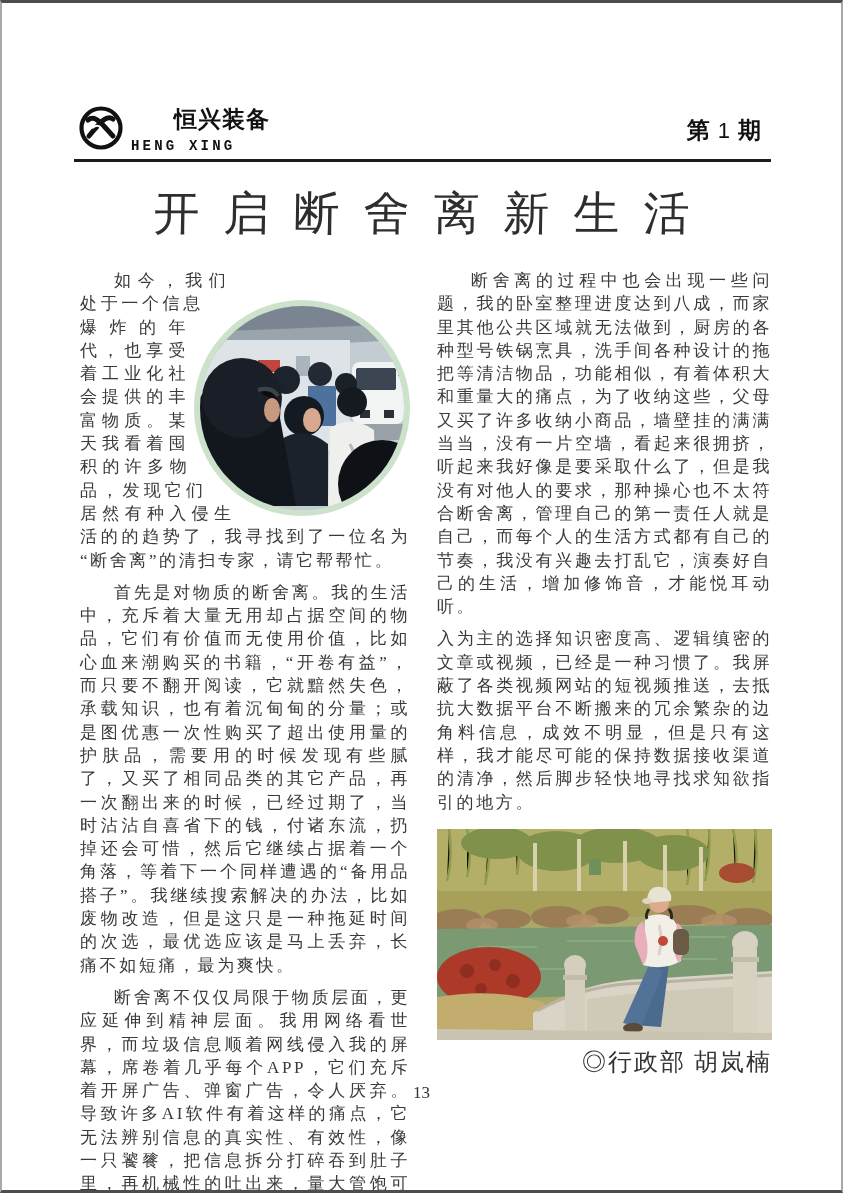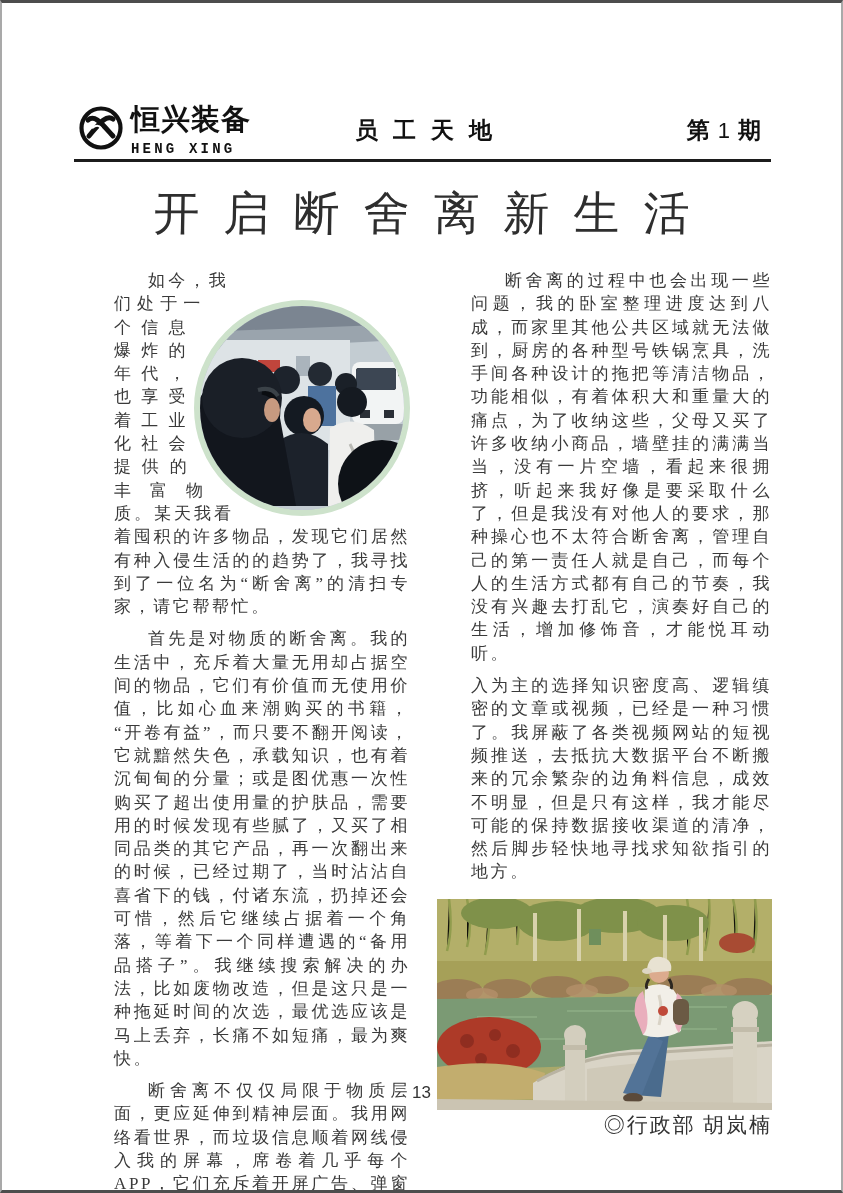--- a/index.html
+++ b/index.html
@@ -26,21 +26,21 @@
     left: 76px; right: 72px; top: 103px;
     height: 48px;
     display: flex;
     align-items: center;
     justify-content: space-between;
   }
   .logo { display: flex; align-items: center; gap: 7px; }
   .logo-text { display: flex; flex-direction: column; line-height: 1; }
   .logo-cn {
     font-family: "Liberation Sans", sans-serif;
-    font-weight: bold; font-size: 29px; color: #111; letter-spacing: 1px;
+    font-weight: bold; font-size: 23px; color: #111; letter-spacing: 1px; margin-left: 43px;
   }
   .logo-en {
     font-family: Liberation Mono, monospace;
     font-weight: bold; font-size: 14px; color: #111;
     letter-spacing: 3.2px; margin-top: 8px;
   }
   .header-center {
     position: absolute; left: 0; right: 0; text-align: center;
     font-weight: bold; font-size: 23px; color: #111;
     letter-spacing: 15px; text-indent: 15px;
@@ -72,21 +72,21 @@
   
   .columns {
     position: absolute;
     left: 78px; top: 266px; width: 692px;
     display: flex;
     justify-content: space-between;
   }
   .col { font-size: 17px; line-height: 23.3px; text-align: justify; color: #3a3a3a; }
   .col-left  { width: 330px; }
   .col-right { width: 335px; }
-  .para { text-indent: 2em; letter-spacing: 2.6px; margin-left: 34px; }
+  .para { text-indent: 2em; letter-spacing: 2.6px; }
   .para.no-indent { text-indent: 0; }
   .col-left .para + .para, .col-right .para + .para { margin-top: 9px; }
   .para-clear { clear: right; }
 
   
   .circle-float {
     float: right;
     width: 216px; height: 216px;
     margin: 31px 0 6px 6px;
     shape-outside: circle(50%);
@@ -104,32 +104,32 @@
   
   .park-photo {
     width: 335px; height: 211px;
     margin-top: 15px;
     overflow: hidden;
     background: #a9a86a;
   }
   .park-photo svg { display: block; width: 100%; height: 100%; }
 
   .photo-caption {
-    margin-top: 4px;
+    margin-top: 11px;
     text-align: right;
-    font-size: 21px;
+    font-size: 24px;
     letter-spacing: 2px;
     color: #333;
   }
 
   
   .page-number {
     position: absolute; left: 0; right: 0; top: 1080px;
     text-align: center;
-    font-family: Liberation Sans, sans-serif;
+    font-family: Liberation Serif, serif;
     font-size: 17px; color: #333;
   }
 </style>
 </head>
 <body>
 
 <div class="page">
 
   <div class="header">
     <div class="logo">
@@ -139,21 +139,20 @@
           <path d="M10,15 C17,9 24,19 35,31" stroke="#111" stroke-width="5" fill="none" stroke-linecap="round"></path>
           <path d="M35,14 C28,9 21,19 11,31" stroke="#111" stroke-width="5" fill="none" stroke-linecap="round"></path>
           <path d="M14,23 C18,20 21,20 23,23" stroke="#fff" stroke-width="2.2" fill="none"></path>
         </svg>
       </span>
       <span class="logo-text">
         <span class="logo-cn">恒兴装备</span>
         <span class="logo-en">HENG XING</span>
       </span>
     </div>
-    <div class="header-center">员工天地</div>
     <div class="header-issue"><span>第</span><span class="issue-num">1</span><span>期</span></div>
   </div>
   <div class="header-rule"></div>
 
   <div class="article-title">开启断舍离新生活</div>
 
   <div class="columns">
 
     <div class="col col-left">
       <p class="para">

